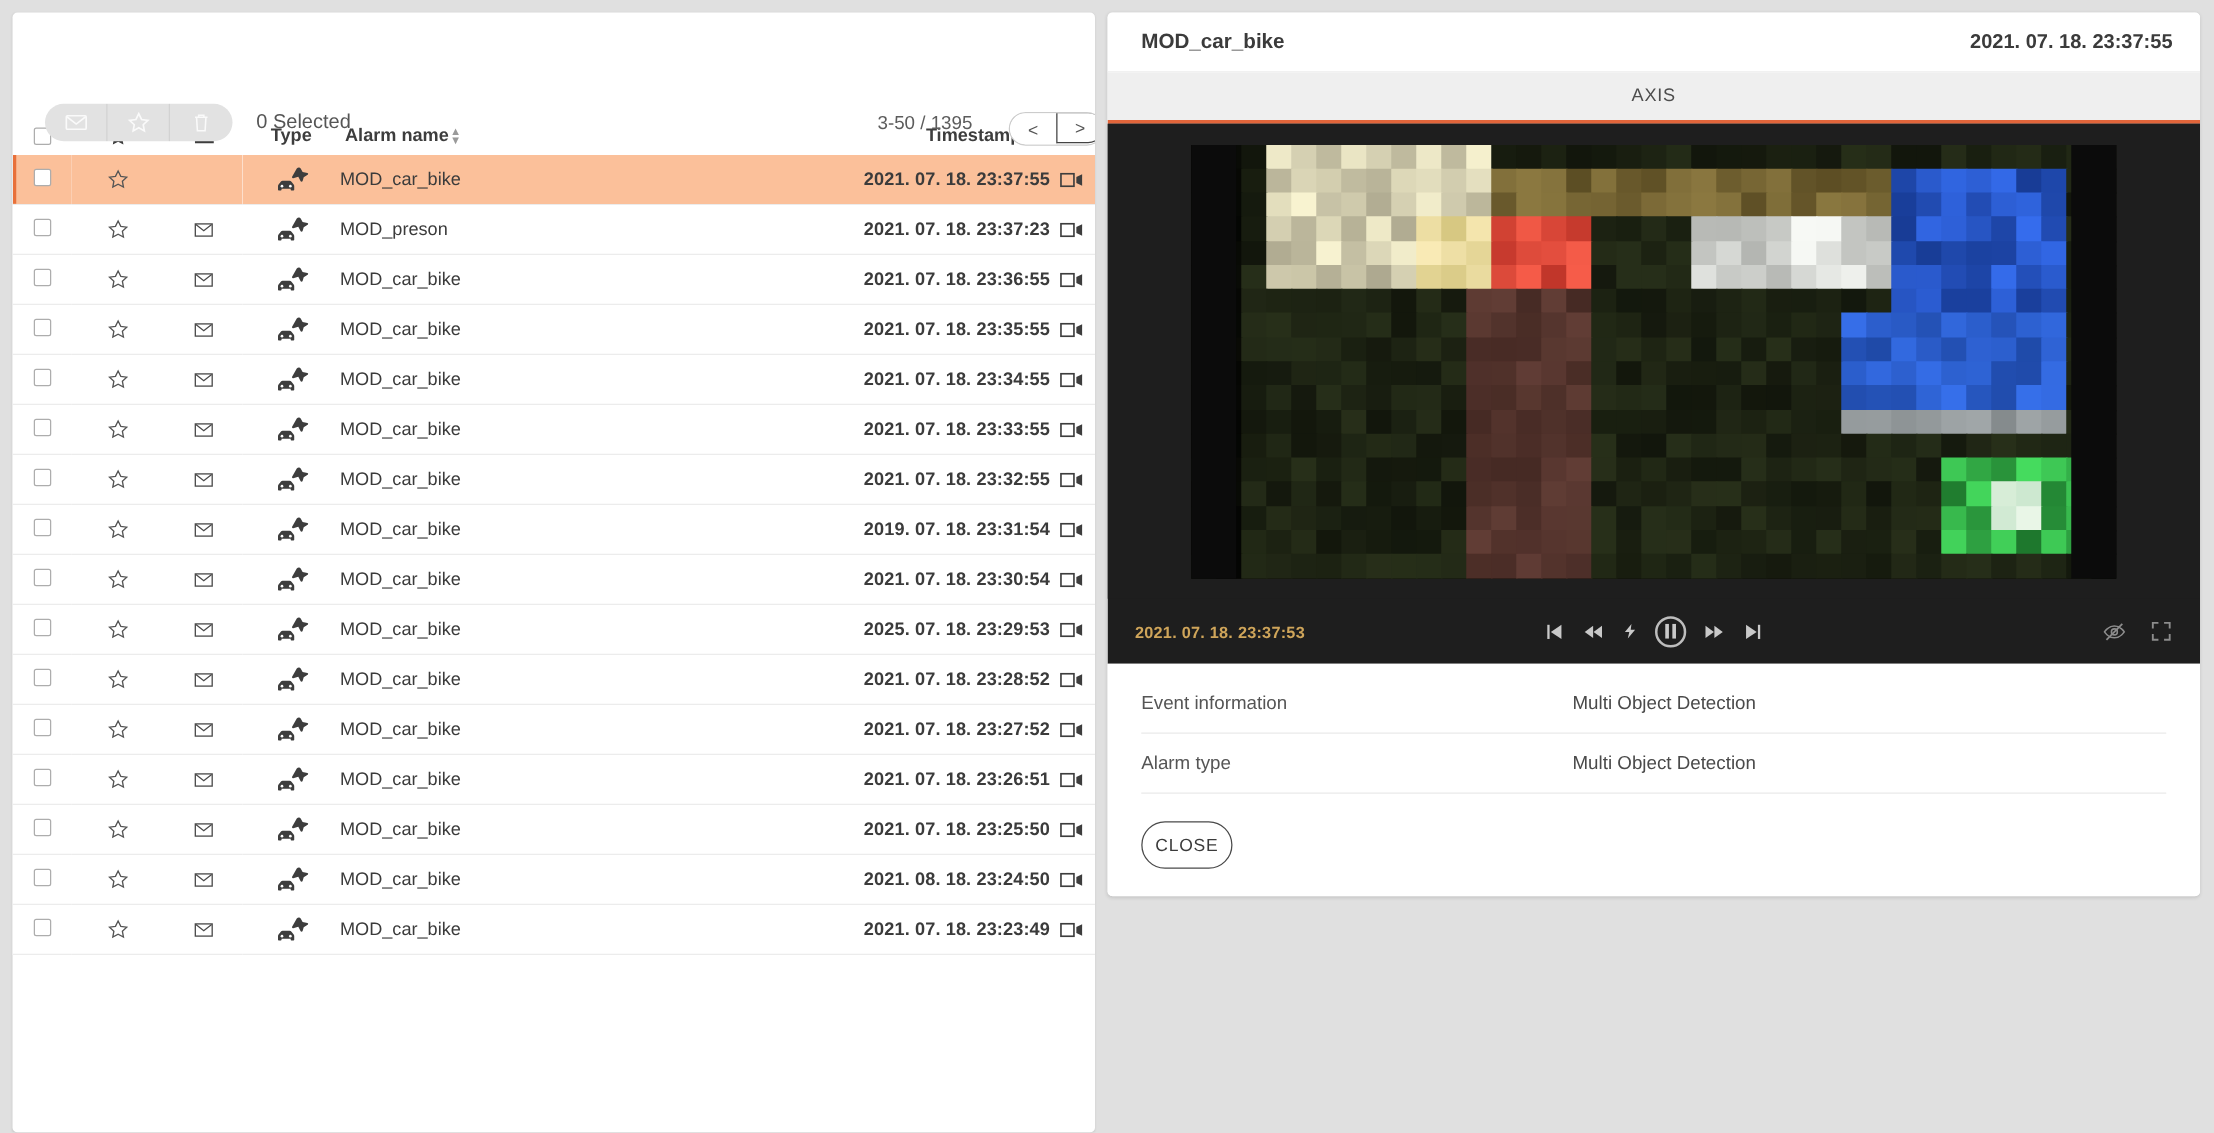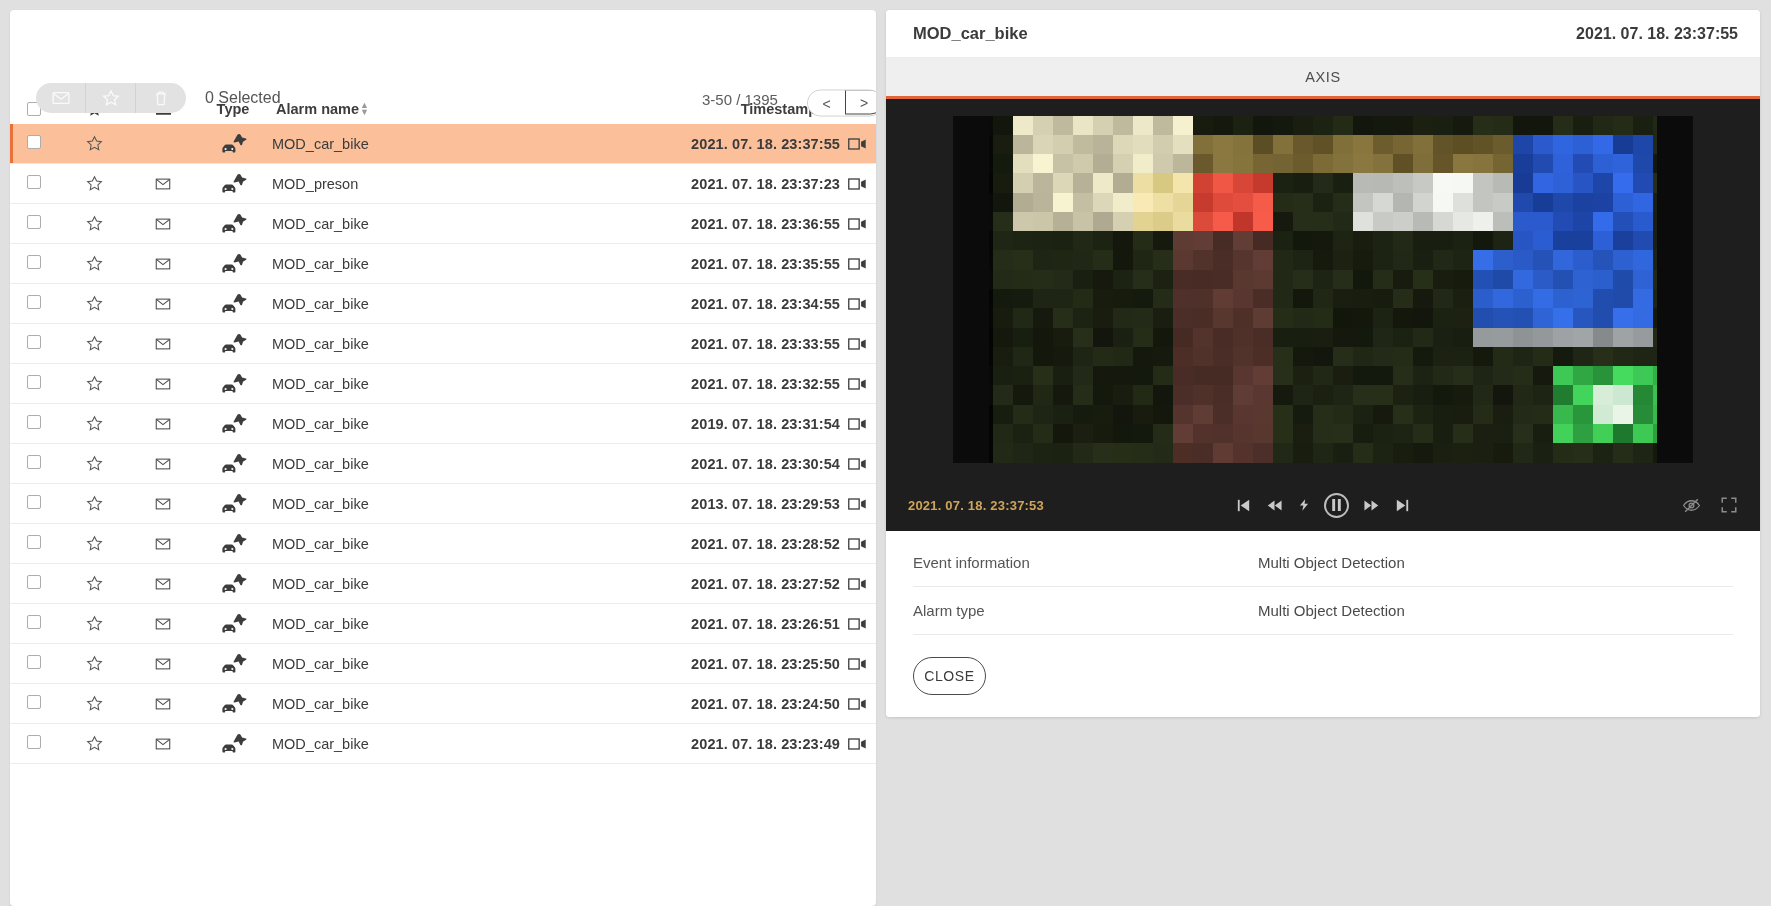--- a/index.html
+++ b/index.html
@@ -603,21 +603,21 @@
                 <div class="cellflex">
                   <svg width="30" height="30" viewBox="0 0 34 34">
                     <path d="M22 6.5c1.2-1.1 3-1 3.7.2l1.6 3 4.3 1c.8.2 1 1.2.3 1.6l-3.6 2.1-1 3.4c-.3.9-1.5 1-1.9.2l-2-3.9-4.6 1.2c-.9.2-1.5-.8-.9-1.4z" fill="#3d3d3d"></path>
                     <path d="M5 22.5c0-.5.2-1 .5-1.4l2-2.6c.4-.5 1-.8 1.7-.8h6.3c.7 0 1.3.3 1.7.8l2 2.6c.3.4.5.9.5 1.4v3.2c0 .5-.4.9-.9.9h-1.4c-.5 0-.9-.4-.9-.9v-.8H8.2v.8c0 .5-.4.9-.9.9H5.9c-.5 0-.9-.4-.9-.9z" fill="#3d3d3d"></path>
                     <circle cx="8.6" cy="22.6" r="1.2" fill="#fff"></circle>
                     <circle cx="16.2" cy="22.6" r="1.2" fill="#fff"></circle>
                   </svg>
                 </div>
               </td>
               <td class="alarmname">MOD_car_bike</td>
-              <td class="ts">2013. 07. 18. 23:29:53</td>
+              <td class="ts">2025. 07. 18. 23:29:53</td>
               <td>
                 <div class="cellflex">
                   <svg width="20" height="14" viewBox="0 0 26 17">
                     <rect x="1" y="2" width="13.5" height="13" fill="none" stroke="#3d3d3d" stroke-width="1.7"></rect>
                     <path d="M17 5.5l6-3v12l-6-3z" fill="#3d3d3d"></path>
                   </svg>
                 </div>
               </td>
             </tr>
             <tr class="row">
@@ -793,21 +793,21 @@
                 <div class="cellflex">
                   <svg width="30" height="30" viewBox="0 0 34 34">
                     <path d="M22 6.5c1.2-1.1 3-1 3.7.2l1.6 3 4.3 1c.8.2 1 1.2.3 1.6l-3.6 2.1-1 3.4c-.3.9-1.5 1-1.9.2l-2-3.9-4.6 1.2c-.9.2-1.5-.8-.9-1.4z" fill="#3d3d3d"></path>
                     <path d="M5 22.5c0-.5.2-1 .5-1.4l2-2.6c.4-.5 1-.8 1.7-.8h6.3c.7 0 1.3.3 1.7.8l2 2.6c.3.4.5.9.5 1.4v3.2c0 .5-.4.9-.9.9h-1.4c-.5 0-.9-.4-.9-.9v-.8H8.2v.8c0 .5-.4.9-.9.9H5.9c-.5 0-.9-.4-.9-.9z" fill="#3d3d3d"></path>
                     <circle cx="8.6" cy="22.6" r="1.2" fill="#fff"></circle>
                     <circle cx="16.2" cy="22.6" r="1.2" fill="#fff"></circle>
                   </svg>
                 </div>
               </td>
               <td class="alarmname">MOD_car_bike</td>
-              <td class="ts">2021. 07. 18. 23:24:50</td>
+              <td class="ts">2021. 08. 18. 23:24:50</td>
               <td>
                 <div class="cellflex">
                   <svg width="20" height="14" viewBox="0 0 26 17">
                     <rect x="1" y="2" width="13.5" height="13" fill="none" stroke="#3d3d3d" stroke-width="1.7"></rect>
                     <path d="M17 5.5l6-3v12l-6-3z" fill="#3d3d3d"></path>
                   </svg>
                 </div>
               </td>
             </tr>
             <tr class="row">

